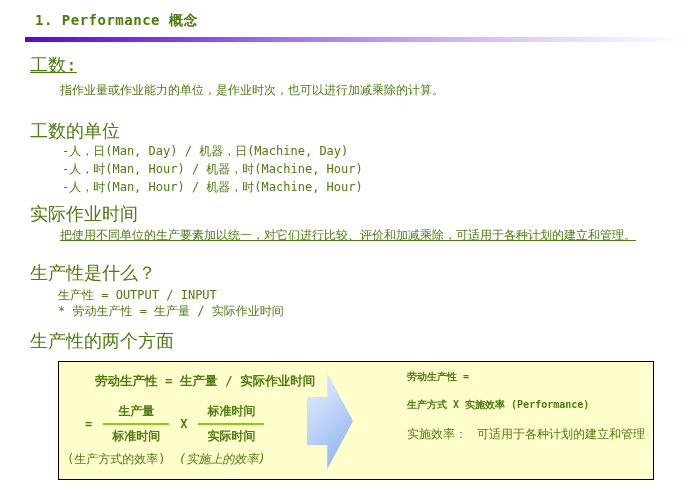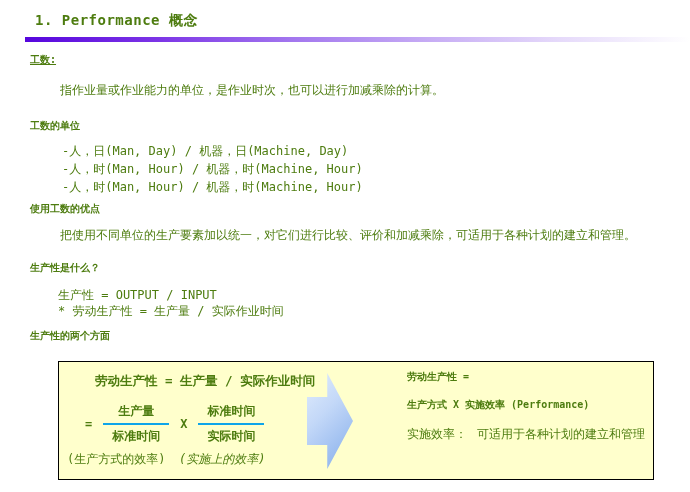--- a/index.html
+++ b/index.html
@@ -16,53 +16,53 @@
     left:35px;top:12px;
     font-size:14px;font-weight:bold;
     letter-spacing:0.5px;
     white-space:nowrap;
   }
   .accent-bar{
     left:25px;top:37px;width:665px;height:5px;
     background:linear-gradient(90deg,#5606dd 0%,#7c35e6 20%,#a276ee 40%,#c5aaf4 60%,#e5d9fa 80%,#ffffff 100%);
   }
   .heading{
-    font-size:10px;font-weight:bold;white-space:nowrap;
+    font-size:18px;font-weight:normal;white-space:nowrap;
   }
   .underlined{text-decoration:underline;}
   .body-text{
     font-size:12px;white-space:nowrap;
   }
   .h-gongshu{left:30px;top:53px;}
   .b-gongshu{left:60px;top:82px;}
   .h-units{left:30px;top:119px;}
   .units{left:62px;top:142px;font-size:12px;line-height:18px;white-space:nowrap;}
   .h-adv{left:30px;top:202px;}
-  .b-adv{left:60px;top:227px;}
+  .b-adv{left:60px;top:227px;text-decoration:underline;}
   .h-what{left:30px;top:261px;}
   .what{left:58px;top:287px;font-size:12px;line-height:16px;white-space:nowrap;}
   .h-two{left:30px;top:329px;}
 
   .concept-box{
     left:58px;top:361px;width:596px;height:119px;
     background:#ffffcc;
     border:1px solid #000;
     box-sizing:border-box;
   }
   .box-left-formula{
     left:36px;top:11px;
     font-size:12.5px;font-weight:bold;white-space:nowrap;text-align:right;
   }
   .eq-row{
     left:26px;top:41px;
     display:flex;align-items:center;gap:11px;
   }
   .eq-sign,.times{font-size:12px;font-weight:bold;}
   .frac{text-align:center;font-size:12px;font-weight:bold;white-space:nowrap;}
-  .frac .num{display:block;padding:0 9px 3px;border-bottom:2px solid #0ea5e9;}
+  .frac .num{display:block;padding:0 9px 3px;border-bottom:2px solid #84cc16;}
   .frac .den{display:block;padding:3px 9px 0;}
   .caption{font-size:12px;white-space:nowrap;}
   .cap1{left:8px;top:89px;}
   .cap2{left:120px;top:89px;font-style:italic;}
   .block-arrow{
     left:248px;top:11px;width:46px;height:96px;
     background:linear-gradient(135deg,#e2edfc 0%,#c3d8f8 40%,#9dbef0 75%,#8ab0ec 100%);
     clip-path:polygon(0 25%,44% 25%,44% 0,100% 50%,44% 100%,44% 75%,0 75%);
   }
   .right-col{
@@ -85,21 +85,21 @@
   <div class="abs heading underlined h-gongshu">工数:</div>
   <div class="abs body-text b-gongshu">指作业量或作业能力的单位，是作业时次，也可以进行加减乘除的计算。</div>
 
   <div class="abs heading h-units">工数的单位</div>
   <div class="abs units">
     <div>-人，日(Man, Day) / 机器，日(Machine, Day)</div>
     <div>-人，时(Man, Hour) / 机器，时(Machine, Hour)</div>
     <div>-人，时(Man, Hour) / 机器，时(Machine, Hour)</div>
   </div>
 
-  <div class="abs heading h-adv">使用工数的优点</div>
+  <div class="abs heading h-adv">实际作业时间</div>
   <div class="abs body-text b-adv">把使用不同单位的生产要素加以统一，对它们进行比较、评价和加减乘除，可适用于各种计划的建立和管理。</div>
 
   <div class="abs heading h-what">生产性是什么？</div>
   <div class="abs what">
     <div>生产性 = OUTPUT / INPUT</div>
     <div>* 劳动生产性 = 生产量 / 实际作业时间</div>
   </div>
 
   <div class="abs heading h-two">生产性的两个方面</div>
 

